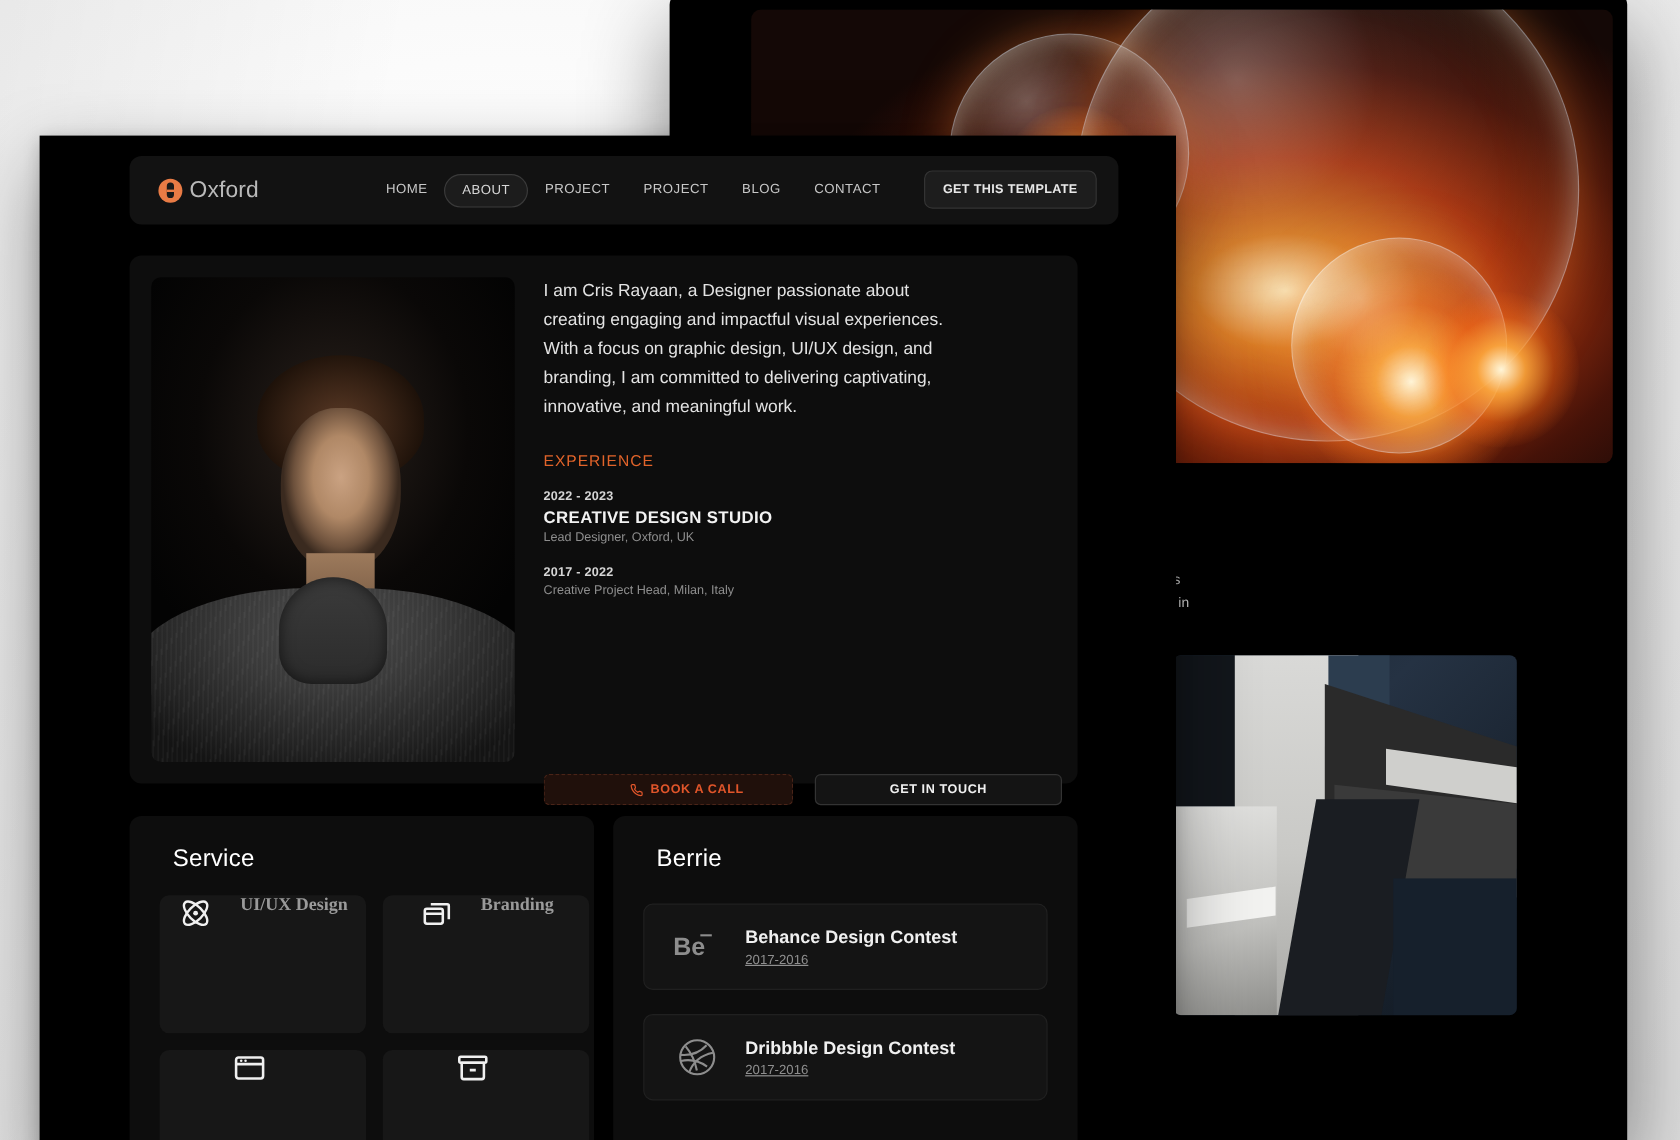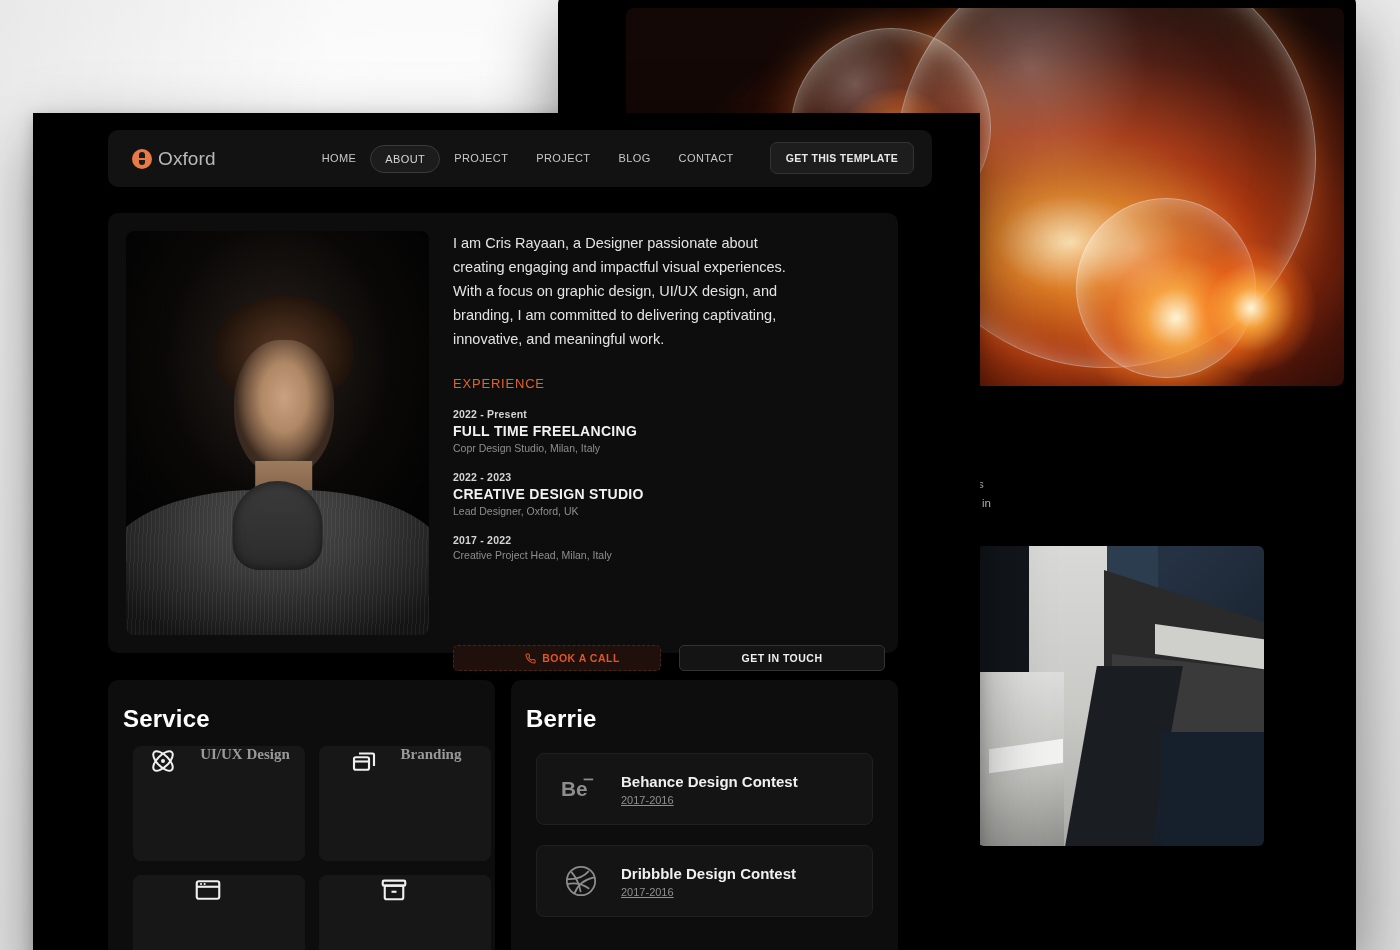--- a/index.html
+++ b/index.html
@@ -200,22 +200,22 @@
   }
 
   
   .panel {
     position:absolute; top: 567px; height: 293px;
     background:#0d0d0d; border-radius: 10px;
   }
   .panel.service { left: 75px; width: 387px; }
   .panel.awards  { left: 478px; width: 387px; }
   .panel-title {
-    color:#ffffff; font-size:24px; font-weight:bold;
-    margin: 25px 0 0 15px; letter-spacing:0.2px;
+    color:#ffffff; font-size:20px; font-weight:normal;
+    margin: 25px 0 0 36px; letter-spacing:0.2px;
   }
 
   .svc-grid {
     position:absolute; left: 25px; top: 66px;
     display:grid; grid-template-columns: 172px 172px; gap: 14px 14px;
   }
   .svc-cell {
     width:172px; height:115px; background:#171717; border-radius: 8px;
     display:flex; flex-direction:row; justify-content:center; gap:22px;font-family:Liberation Serif, serif;
   }
@@ -303,25 +303,20 @@
       <div class="p-neck"></div>
       <div class="p-sweater"></div>
       <div class="p-collar"></div>
     </div>
 
     <div class="bio">
       <div class="bio-text">I am Cris Rayaan, a Designer passionate about creating engaging and impactful visual experiences. With a focus on graphic design, UI/UX design, and branding, I am committed to delivering captivating, innovative, and meaningful work.</div>
       <div class="exp-label">EXPERIENCE</div>
 
       <div class="exp-item">
-        <div class="exp-year">2022 - Present</div>
-        <div class="exp-title">FULL TIME FREELANCING</div>
-        <div class="exp-sub">Copr Design Studio, Milan, Italy</div>
-      </div>
-      <div class="exp-item">
         <div class="exp-year">2022 - 2023</div>
         <div class="exp-title">CREATIVE DESIGN STUDIO</div>
         <div class="exp-sub">Lead Designer, Oxford, UK</div>
       </div>
       <div class="exp-item">
         <div class="exp-year">2017 - 2022</div>
         <div class="exp-sub">Creative Project Head, Milan, Italy</div>
       </div>
     </div>
 

